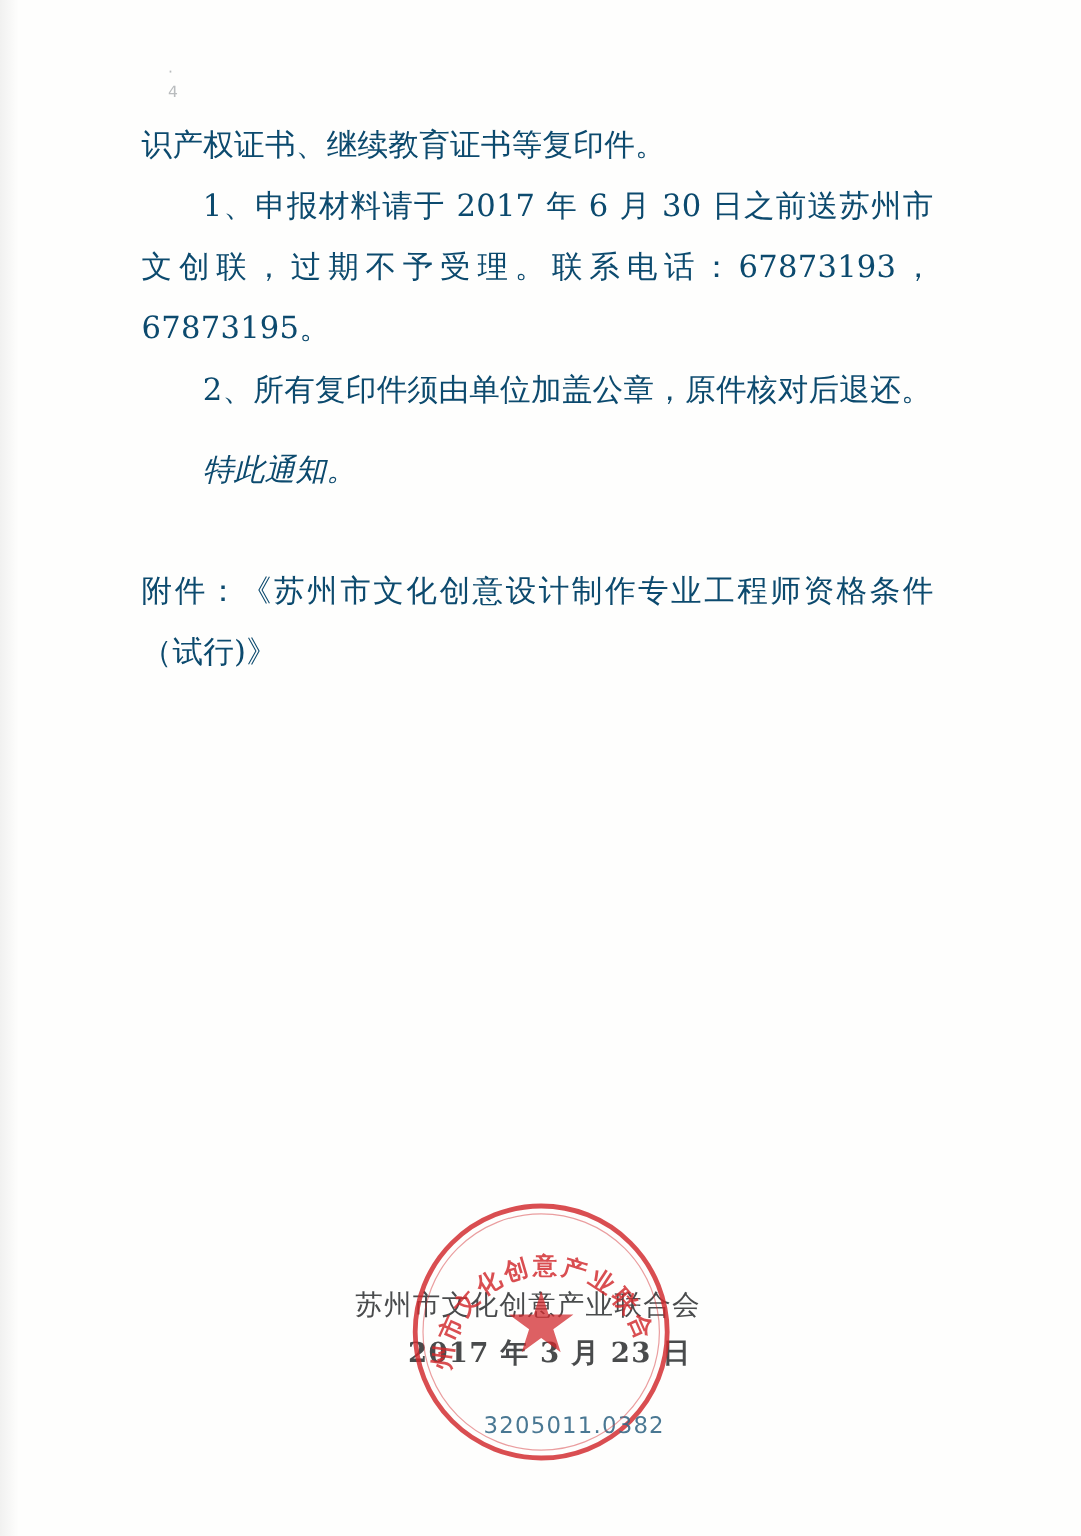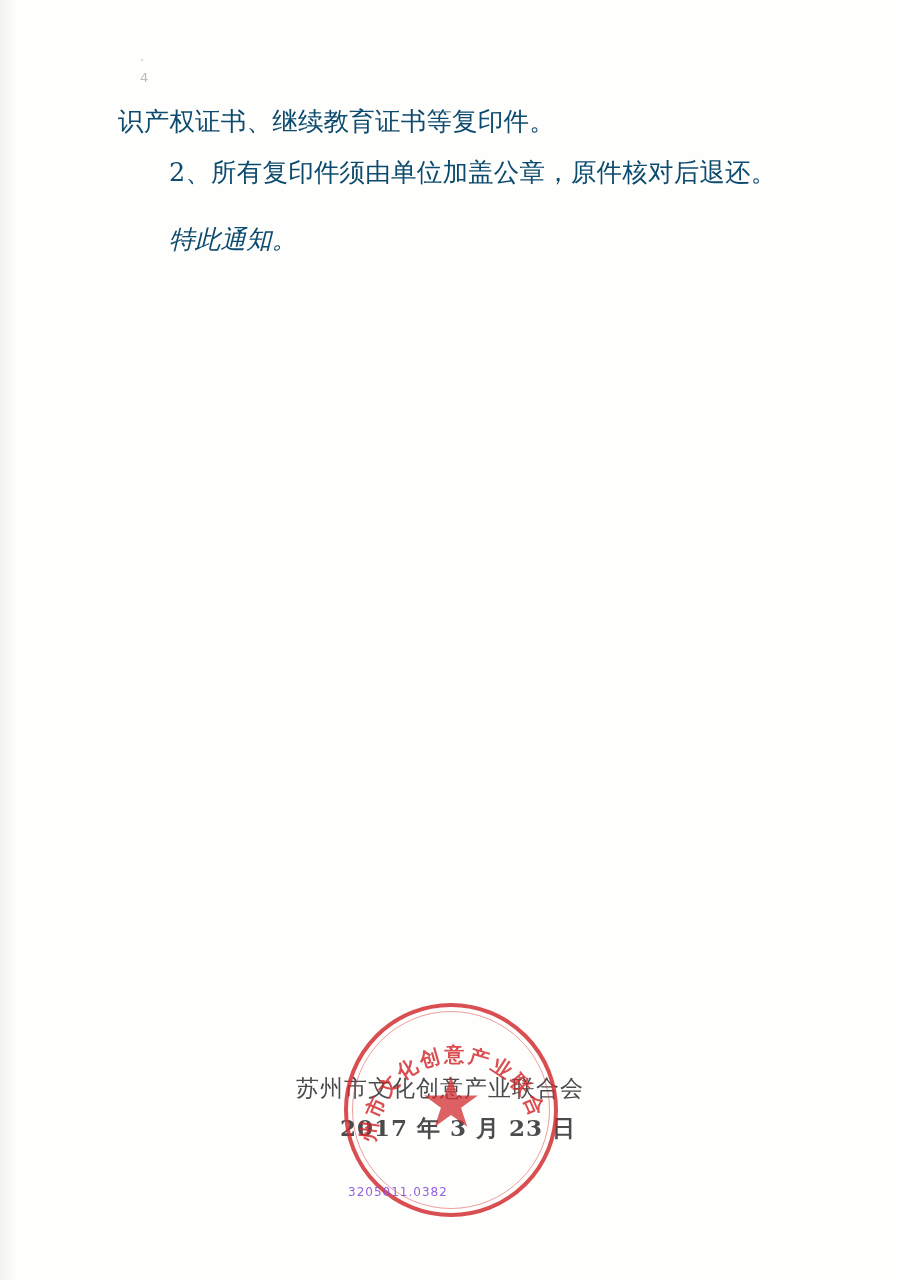--- a/index.html
+++ b/index.html
@@ -112,23 +112,23 @@
     font-family: "DejaVu Serif", "Liberation Serif", serif;
     font-size: 20px;
     letter-spacing: 3px;
     font-weight: bold;
   }
   .seal-bottom-text {
     position: absolute;
     left: 0;
     bottom: 14px;
     width: 100%;
-    text-align: left;
-    color: #6d28d9;
-    font-size: 12px;
+    text-align: right;
+    color: #0c4a6e;
+    font-size: 19px;
     font-family: "DejaVu Sans", "Liberation Sans", sans-serif;
     letter-spacing: 1px;
     opacity: 0.9;
   }
   .corner-mark {
     position: absolute;
     left: 140px;
     top: 52px;
     width: 14px;
     height: 34px;
@@ -153,22 +153,24 @@
 <div class="page">
   <div class="edge-shadow"></div>
 
   <div class="corner-mark">
     <div>·</div>
     <div>4</div>
   </div>
 
   <div class="doc-body">
     <p class="para">识产权证书、继续教育证书等复印件。</p>
+    <p class="para indent">1、申报材料请于 2017 年 6 月 30 日之前送苏州市文创联，过期不予受理。联系电话：67873193，67873195。</p>
     <p class="para indent">2、所有复印件须由单位加盖公章，原件核对后退还。</p>
     <p class="para indent closing">特此通知。</p>
+    <p class="para attachment">附件：《苏州市文化创意设计制作专业工程师资格条件（试行)》</p>
   </div>
 
   <div class="signature-block">
     <div class="sig-line">苏州市文化创意产业联合会</div>
     <div class="sig-line sig-date">2017 年 3 月 23 日</div>
   </div>
 
   <div class="seal">
     <svg class="seal-arc-text" viewBox="0 0 206 206">
       <defs>

